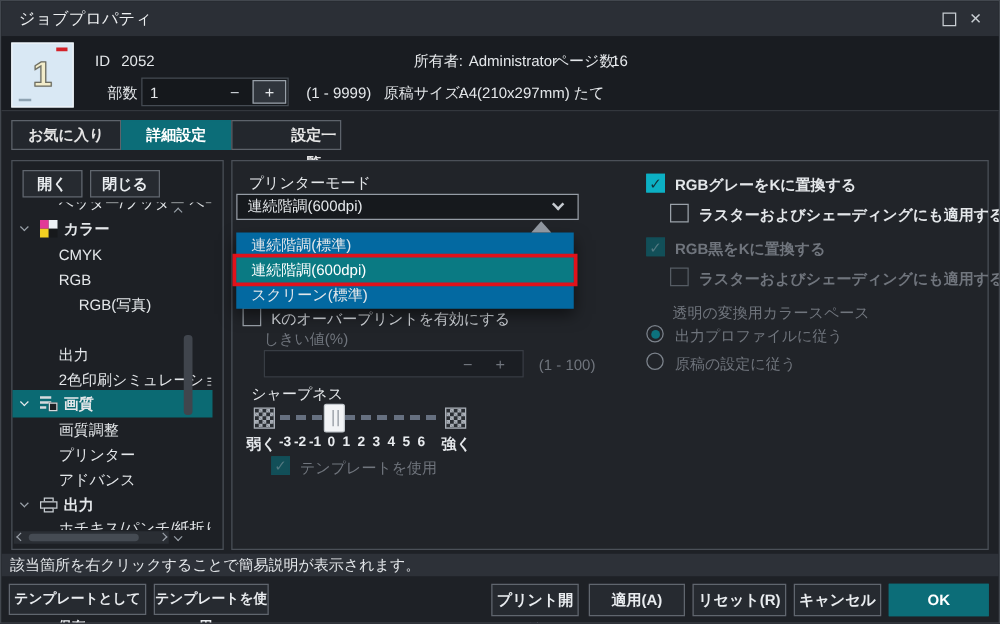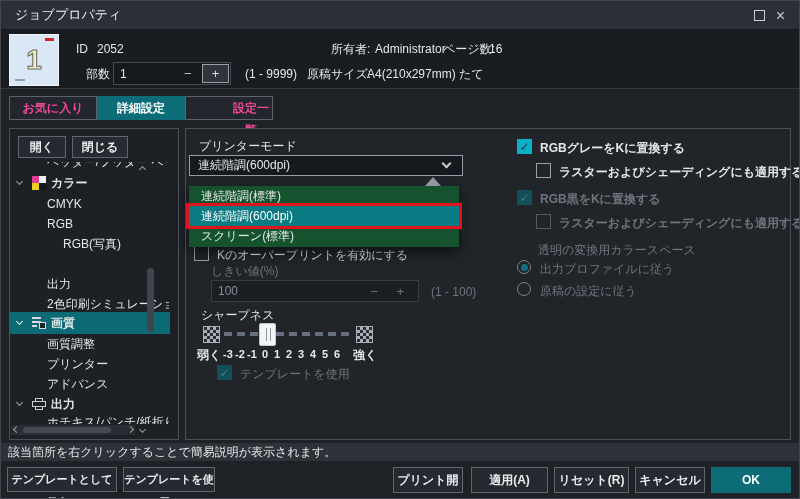--- a/index.html
+++ b/index.html
@@ -23,21 +23,21 @@
   .header{left:0;top:28px;width:800px;height:60px;background:#191c21;border-bottom:1px solid #33373d;}
   .thumb{left:8px;top:33px;width:50px;height:52px;background:#d9e8f4;border:1px solid #f0f4f8;}
   .thumbdigit{width:100%;text-align:center;top:9px;font-size:28px;font-weight:bold;color:#f2ecca;-webkit-text-stroke:1px #6f6f63;text-shadow:0 0 1px #55554a;}
   .thumbred{right:4px;top:3px;width:9px;height:3px;background:#d42229;}
   .thumbgray{left:5px;bottom:4px;width:10px;height:2px;background:#8fa3b2;}
   .field{background:#15181c;border:1px solid #5c626b;color:#e4e7ea;font:12px "Liberation Sans","DejaVu Sans",sans-serif;padding:0 6px;outline:none;}
   .stepperbox{background:#15181c;border:1px solid #454b53;}
   .plusbox{border:1px solid #98a0a8;background:#30353c;text-align:center;color:#e4e7ea;line-height:17px;font-size:13px;}
   .minus{color:#c7ccd2;font-size:13px;}
   
-  .tab{top:95px;height:24px;width:88px;text-align:center;line-height:22px;background:#23272d;border:1px solid #5d636b;color:#ec4899;font-weight:bold;}
+  .tab{top:95px;height:24px;width:88px;text-align:center;line-height:22px;background:#23272d;border:1px solid #5d636b;color:#e5e5e5;font-weight:bold;}
   .tab.active{background:#0c6d78;border-color:#0c6d78;color:#ffffff;}
   
   .panel{background:#1d2025;border:1px solid #4b5058;}
   .content{background:#212429;border:1px solid #4b5058;}
   
   .btn{background:#262a30;border:1px solid #60666e;color:#e9ecef;text-align:center;font-weight:bold;}
   .btn.teal{background:#0c6d78;border-color:#0c6d78;color:#ffffff;}
   
   .trow{left:10px;width:158px;height:20px;line-height:20px;white-space:nowrap;overflow:hidden;}
   .trow.sel{left:9px;width:160px;height:22px;background:#0b6a73;line-height:22px;}
@@ -54,21 +54,21 @@
   .ic-color i{position:absolute;width:7px;height:7px;}
   .ic-quality{width:14px;height:14px;}
   .ic-quality i{position:absolute;left:0;width:9px;height:2px;background:#d6dade;}
   .ic-quality s{position:absolute;right:0;bottom:1px;width:7px;height:7px;border:1px solid #d6dade;background:#1d2025;}
   .ic-printer{width:14px;height:12px;}
   .ic-printer .top{position:absolute;left:3px;top:0;width:8px;height:4px;border:1px solid #c9ced4;}
   .ic-printer .body{position:absolute;left:0;top:3px;width:14px;height:6px;border:1px solid #c9ced4;background:#1d2025;}
   .ic-printer .out{position:absolute;left:3px;top:8px;width:8px;height:4px;border:1px solid #c9ced4;background:#1d2025;}
   
   .combo{background:#16191d;border:1px solid #959ca5;line-height:19px;padding-left:8px;}
-  .popup{background:#14532d;box-shadow:0 5px 12px rgba(0,0,0,.55);z-index:5;}
+  .popup{background:#0369a1;box-shadow:0 5px 12px rgba(0,0,0,.55);z-index:5;}
   .opt{height:20px;line-height:20px;padding-left:12px;white-space:nowrap;}
   .opt.sel{background:#0a7a83;color:#ffffff;}
   .notch{width:0;height:0;border-left:8px solid transparent;border-right:8px solid transparent;border-bottom:9px solid #8f969f;z-index:6;}
   .redbox{border:3px solid #e0121b;z-index:7;background:transparent;}
   
   .cb{width:15px;height:15px;border:1px solid #9aa1a9;text-align:center;line-height:14px;font-size:12px;color:transparent;background:transparent;}
   .cb.on{background:#0cb0c4;border-color:#0cb0c4;color:#12333c;font-weight:bold;}
   .cb.on.dis{background:#124f58;border-color:#124f58;color:#527880;}
   .cb.dis{border-color:#565c64;}
   .radio{width:14px;height:14px;border:1px solid #7c838c;border-radius:50%;}
@@ -201,21 +201,20 @@
   <div class="abs notch" style="left:424px;top:176px;"></div>
   <div class="abs popup" style="left:188px;top:185px;width:270px;height:61px;">
     <div class="opt">連続階調(標準)</div>
     <div class="opt sel">連続階調(600dpi)</div>
     <div class="opt">スクリーン(標準)</div>
   </div>
   <div class="abs redbox" style="left:185px;top:202px;width:276px;height:26px;"></div>
 
   <div class="abs txt dim" style="left:210px;top:263px;">しきい値(%)</div>
   <div class="abs" style="left:210px;top:279px;width:208px;height:22px;background:#1b1e23;border:1px solid #383d44;">
-    <input class="abs field dim" style="left: 0px; top: 0px; width: 120px; height: 20px; border: none; background: transparent; color: rgb(135, 141, 149);" value="100">
     <div class="abs dim" style="right:40px;top:3px;font-size:13px;">−</div>
     <div class="abs dim" style="right:14px;top:3px;font-size:13px;">+</div>
   </div>
   <div class="abs txt dim" style="left:430px;top:284px;">(1 - 100)</div>
 
   <div class="abs txt" style="left:200px;top:307px;">シャープネス</div>
   <div class="abs checker" style="left:202px;top:325px;"></div>
   <div class="abs track" style="left:223px;top:331px;width:129px;"></div>
   <div class="abs handle" style="left:258px;top:322px;"></div>
   <div class="abs checker" style="left:355px;top:325px;"></div>

